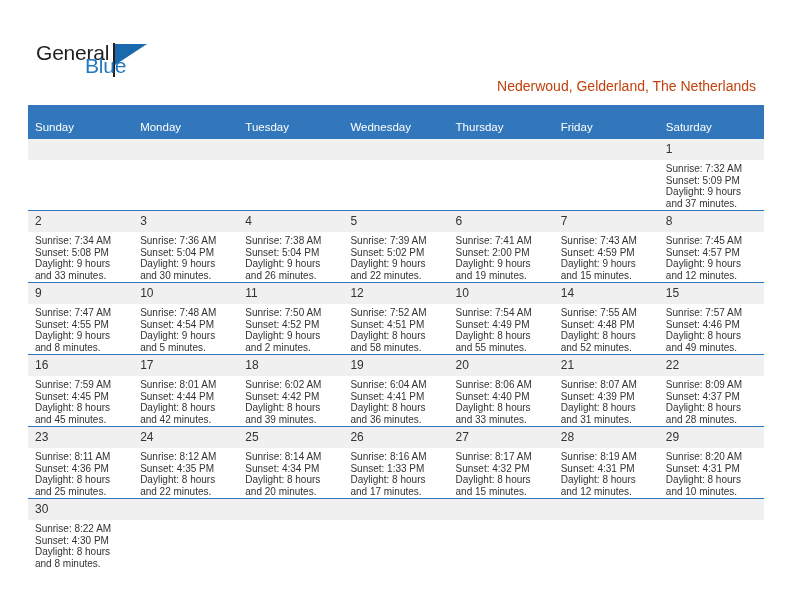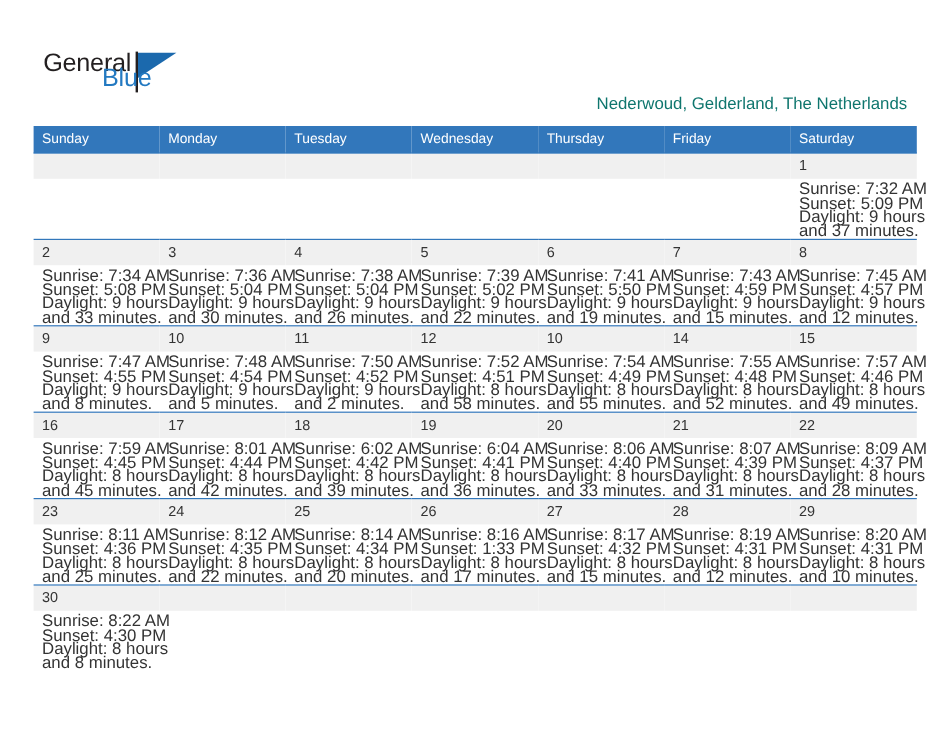--- a/index.html
+++ b/index.html
@@ -76,41 +76,41 @@
     color: #222222;
     text-align: right;
     white-space: nowrap;
   }
   .subtitle {
     position: absolute;
     right: 36px;
     top: 77px;
     font-size: 14px;
     line-height: 18px;
-    color: #0f766e;
+    color: #c2410c;
     text-align: right;
     white-space: nowrap;
   }
 
   
   .calendar {
     position: absolute;
     left: 28px;
     top: 105px;
     width: 736px;
     border-collapse: collapse;
     table-layout: fixed;
   }
   .calendar th {
     background: #3277bb;
     color: #ffffff;
     font-size: 11.5px;
     font-weight: normal;
     text-align: left;
-    padding: 5px 0 5px 7px;
+    padding: 16px 0 5px 7px;
     height: 20px;
     border: none;
   }
   .calendar td {
     width: 105.14px;
     vertical-align: top;
     padding: 0;
     border-top: 1.5px solid #3277bb;
     background: #ffffff;
     height: 72px;
@@ -128,21 +128,21 @@
     height: 21px;
     white-space: nowrap;
   }
   td.empty .daynum {
     background: #f0f0f0;
     color: transparent;
   }
   .info {
     display: block;
     padding: 3px 4px 0 7px;
-    font-size: 14px;
+    font-size: 10px;
     line-height: 11.5px;
     color: #333333;
   }
   .info span {
     display: block;
     white-space: nowrap;
   }
 </style>
 </head>
 <body>
@@ -238,21 +238,21 @@
               <span>Sunrise: 7:39 AM</span>
               <span>Sunset: 5:02 PM</span>
               <span>Daylight: 9 hours</span>
               <span>and 22 minutes.</span>
             </span>
           </td>
           <td>
             <span class="daynum">6</span>
             <span class="info">
               <span>Sunrise: 7:41 AM</span>
-              <span>Sunset: 5:50 PM</span>
+              <span>Sunset: 2:00 PM</span>
               <span>Daylight: 9 hours</span>
               <span>and 19 minutes.</span>
             </span>
           </td>
           <td>
             <span class="daynum">7</span>
             <span class="info">
               <span>Sunrise: 7:43 AM</span>
               <span>Sunset: 4:59 PM</span>
               <span>Daylight: 9 hours</span>

